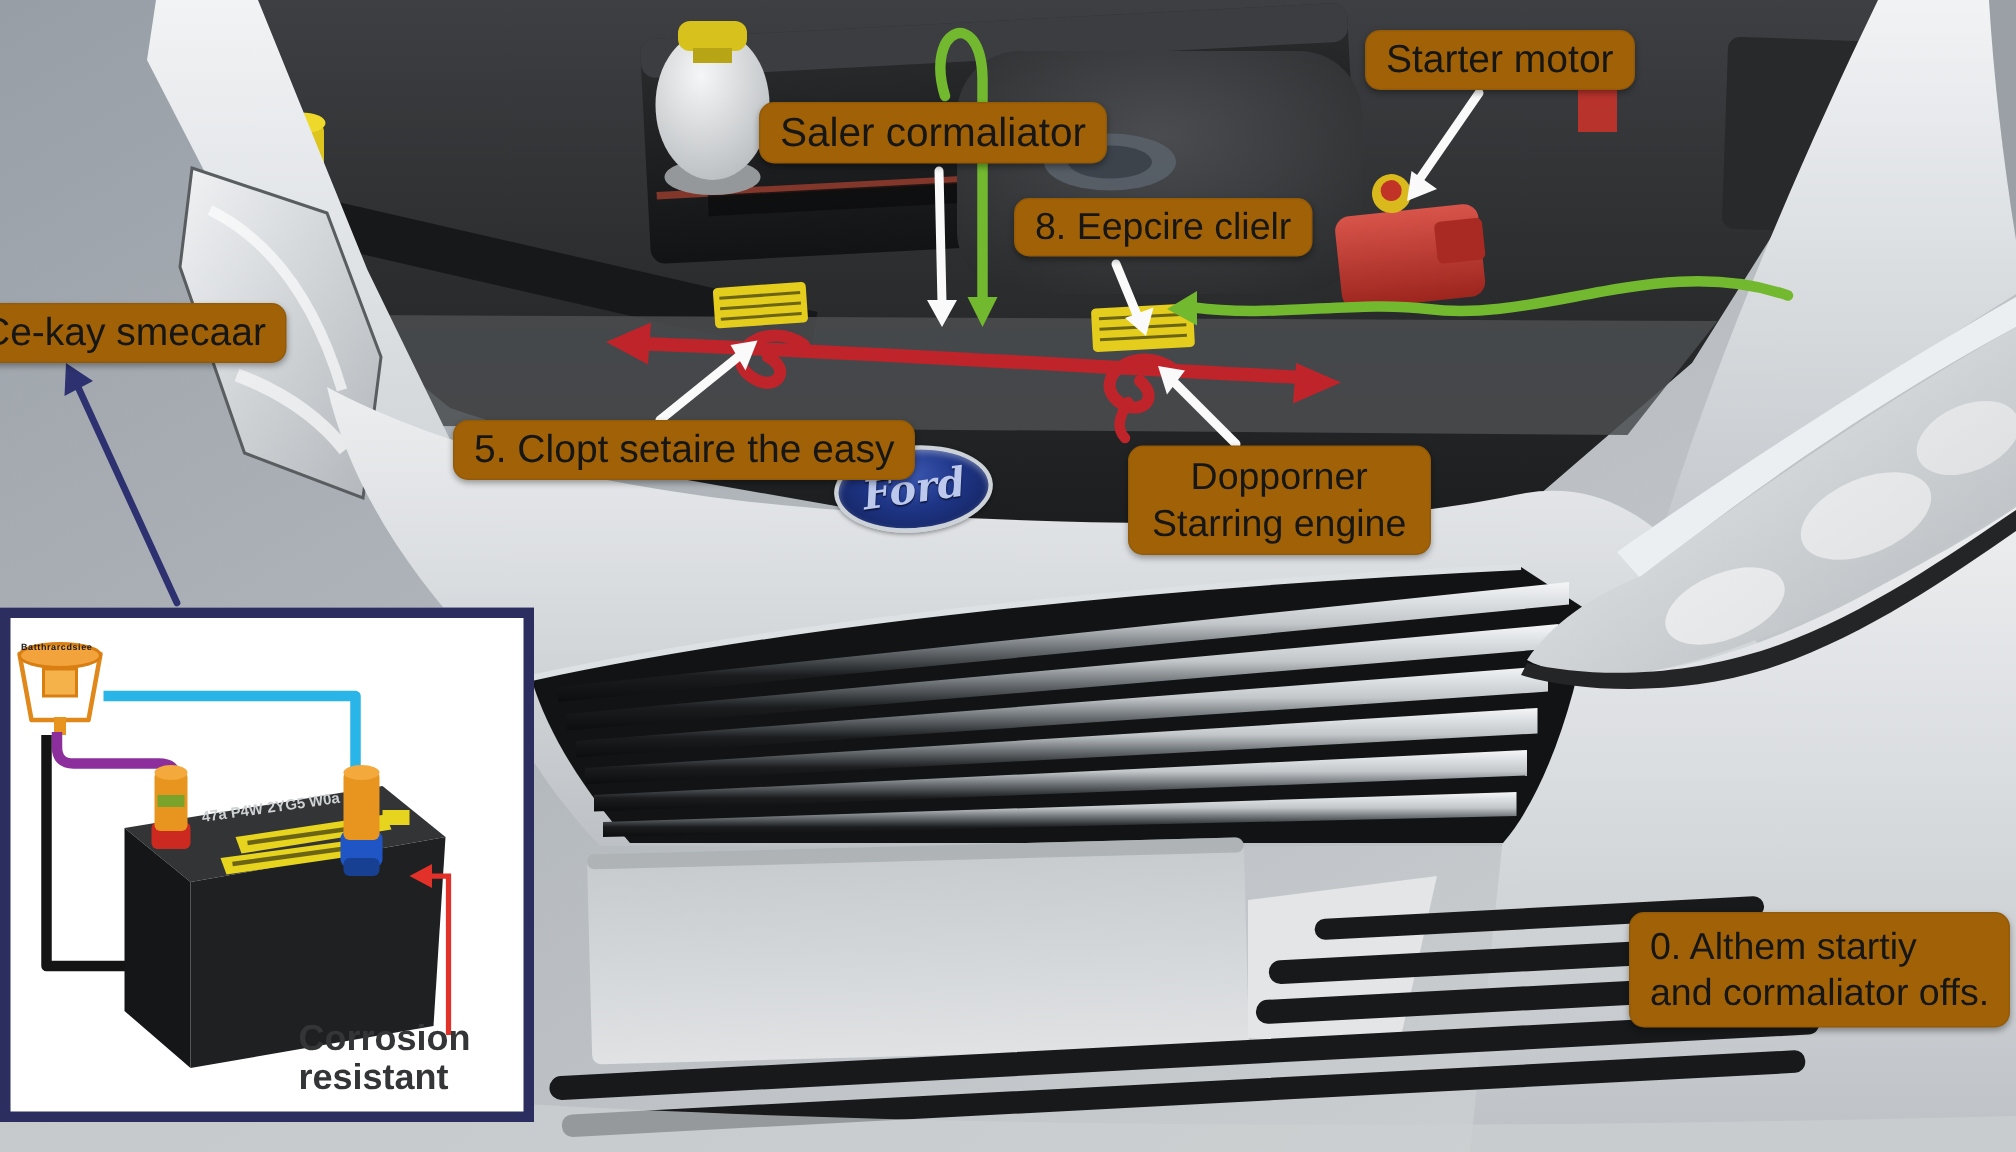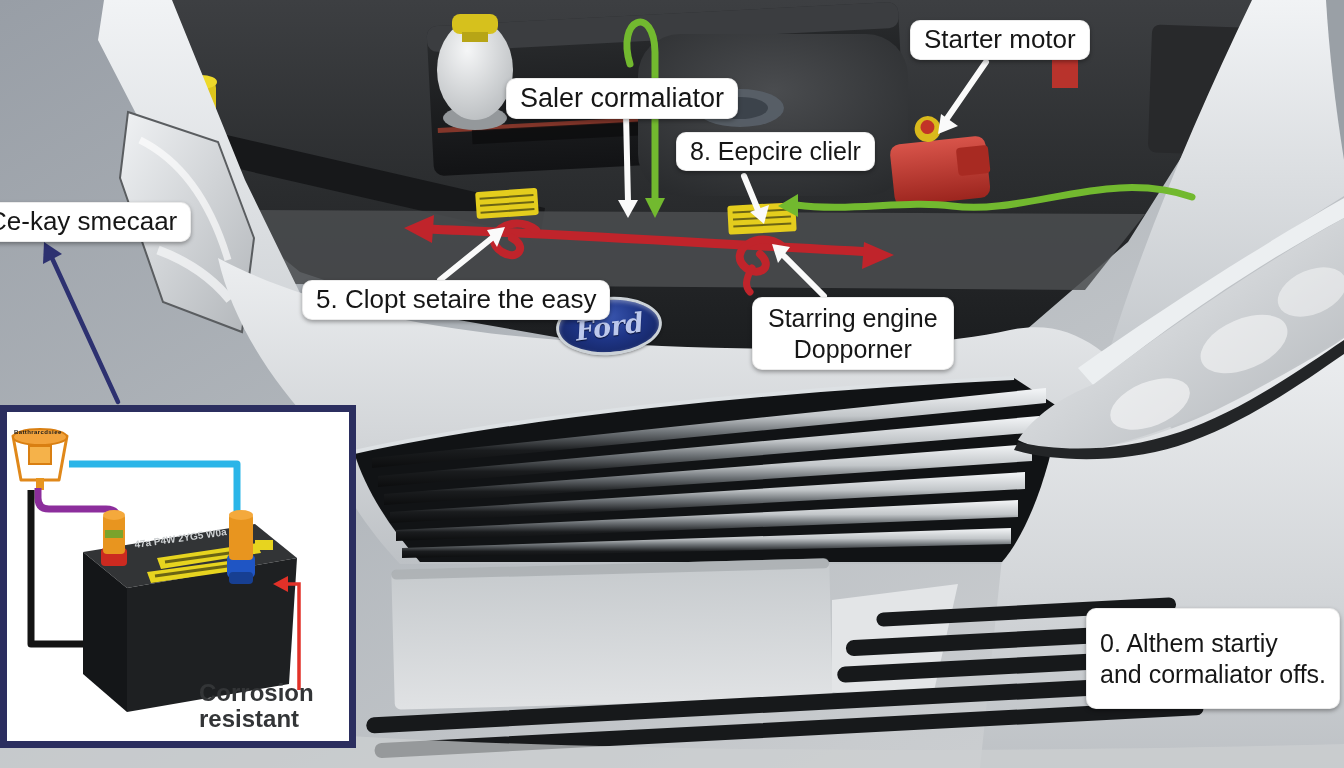--- a/index.html
+++ b/index.html
@@ -2,21 +2,21 @@
 <html><head>
 <meta charset="utf-8">
 <style>
   html,body{margin:0;padding:0;background:#888;}
   #stage{
     position:relative;width:1344px;height:768px;overflow:hidden;
     font-family:"Liberation Sans",sans-serif;
   }
   #scene{position:absolute;left:0;top:0;z-index:1;}
   .callout{
-    position:absolute;z-index:5;background:#ffffff;color:#161616;
+    position:absolute;z-index:5;background:#a16207;color:#161616;
     border-radius:10px;padding:4px 14px;font-size:26px;line-height:1.22;
     box-shadow:0 2px 4px rgba(0,0,0,.35), inset 0 0 0 1px rgba(0,0,0,.08);
     white-space:nowrap;
   }
   .callout.center{text-align:center;}
   #ford-badge{
     position:absolute;left:556px;top:297px;width:106px;height:58px;z-index:4;
     border-radius:50%;transform:rotate(-4deg);
     background:radial-gradient(ellipse at 50% 32%,#3a57b0 0%,#1e3586 45%,#121f55 100%);
     border:3px solid #ccd2d7;box-shadow:0 1px 3px rgba(0,0,0,.4), inset 0 2px 4px rgba(255,255,255,.35);
@@ -246,36 +246,36 @@
         <path d="M824,296 L784,256"></path>
           <polygon points="772,244 790,247 778,263" fill="#fafafa" stroke="none"></polygon>
       </g>
     </g>
   </svg>
 
   <div id="ford-badge">
     <span>Ford</span>
   </div>
 
-  <div class="callout" style="left:506px;top:68px;font-size:27px;margin-top:10px;">Saler cormaliator</div>
+  <div class="callout" style="left:506px;top:68px;font-size:27px;">Saler cormaliator</div>
 
   <div class="callout" style="left:910px;top:20px;">Starter motor</div>
 
   <div class="callout" style="left:676px;top:132px;font-size:25px;">8. Eepcire clielr</div>
 
   <div class="callout" style="left:-26px;top:202px;">Ce-kay smecaar</div>
 
   <div class="callout" style="left:302px;top:280px;">5. Clopt setaire the easy</div>
 
   <div class="callout center" style="left:752px;top:297px;font-size:25px;padding:6px 16px;">
+    <div>Dopporner</div>
     <div>Starring engine</div>
-    <div>Dopporner</div>
   </div>
 
-  <div class="callout" style="left:1086px;top:608px;font-size:25px;padding:20px 14px;">
+  <div class="callout" style="left:1086px;top:608px;font-size:25px;padding:8px 14px;">
     <div>0. Althem startiy</div>
     <div>and cormaliator offs.</div>
   </div>
 
   <div id="inset">
     <svg width="342" height="329" viewBox="0 0 342 329">
 
       <g>
         <path d="M6,24 L60,24 L52,68 L14,68 Z" fill="#ffffff" stroke="#e0881a" stroke-width="3" stroke-linejoin="round"></path>
         <ellipse cx="33" cy="25" rx="27" ry="8" fill="#f2a33c" stroke="#d97f12" stroke-width="2"></ellipse>

